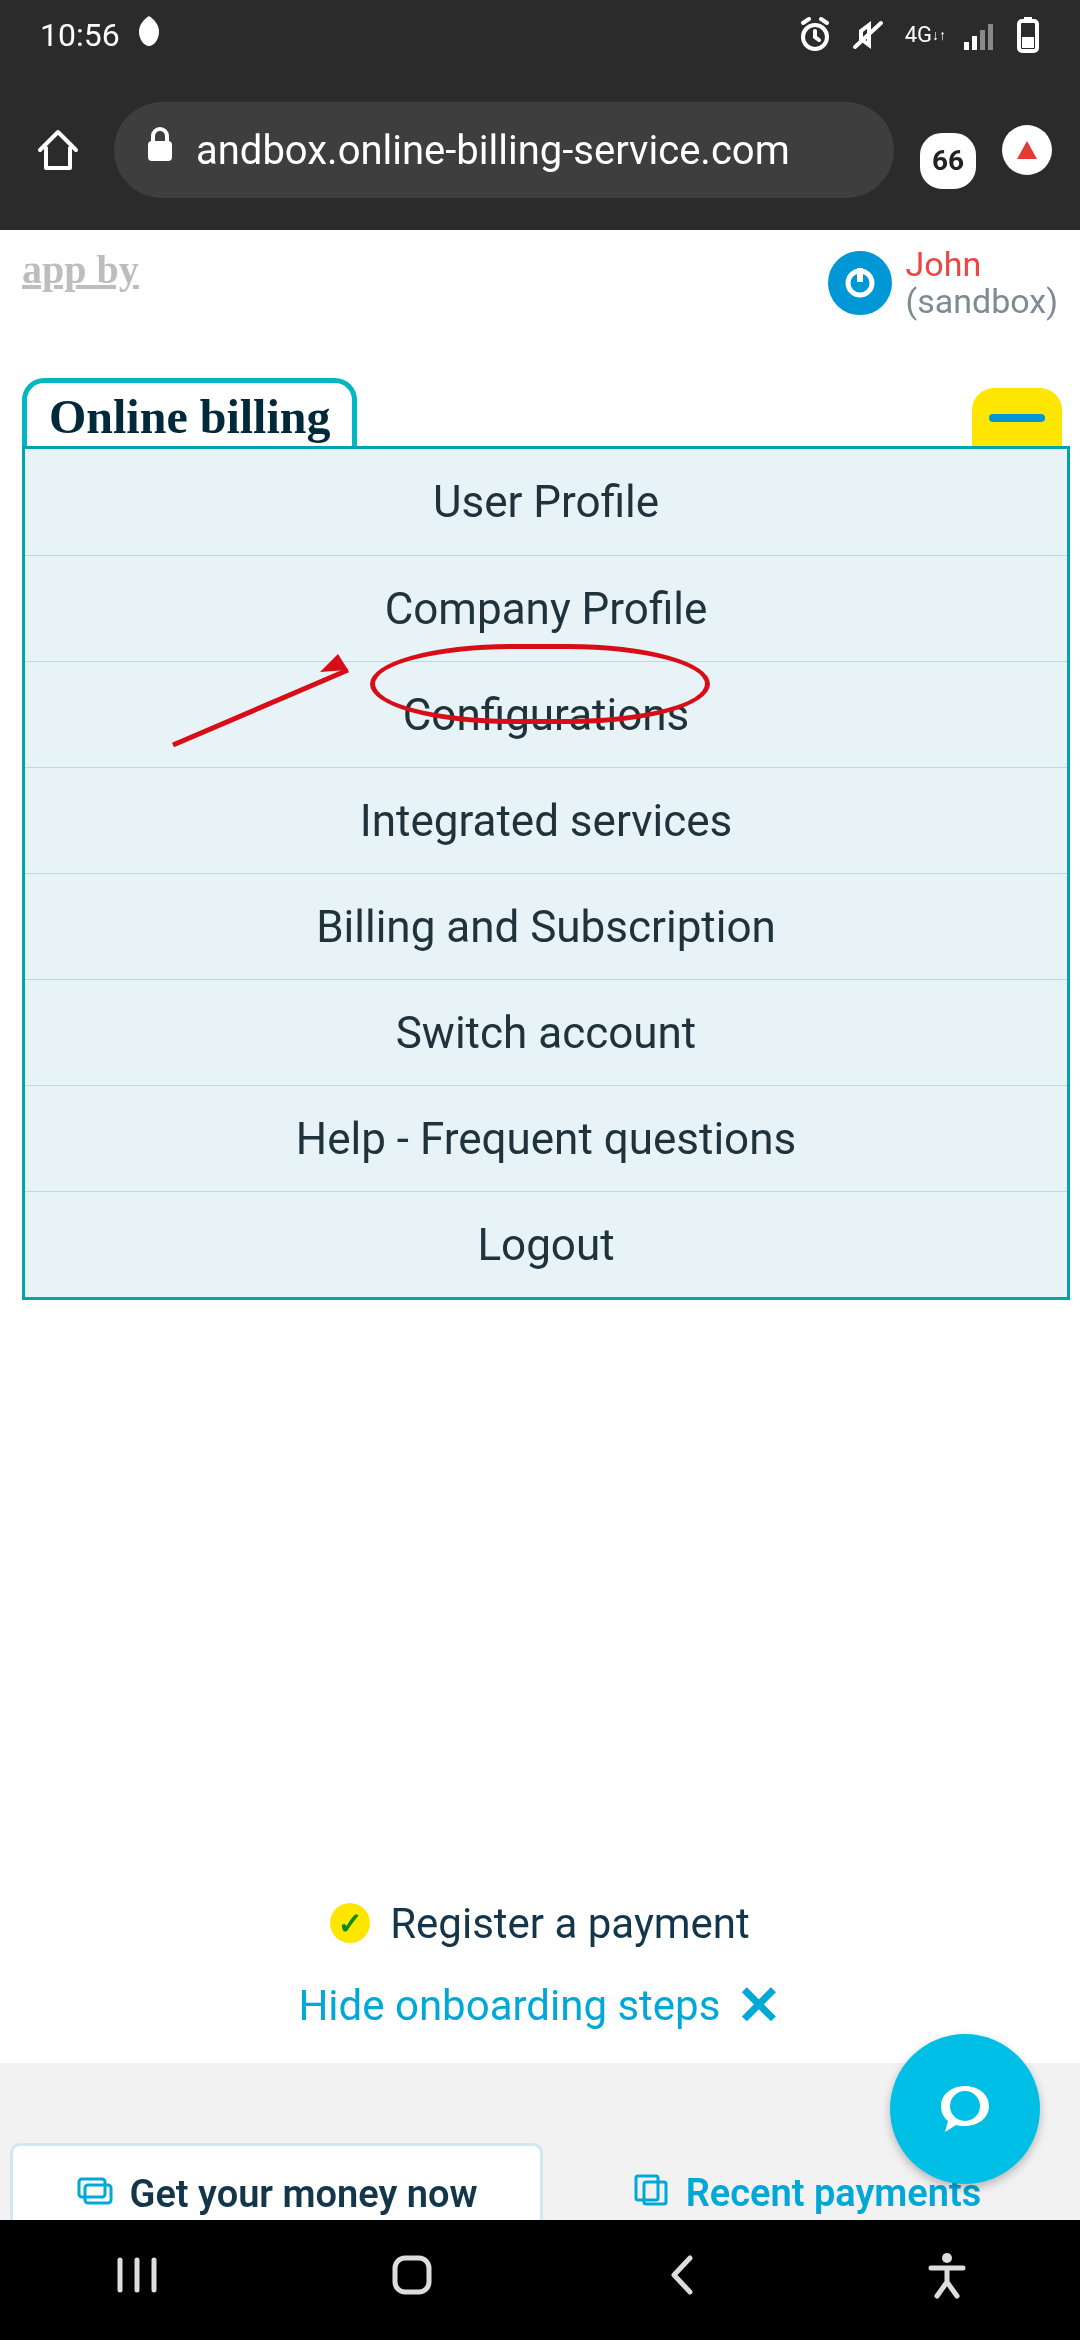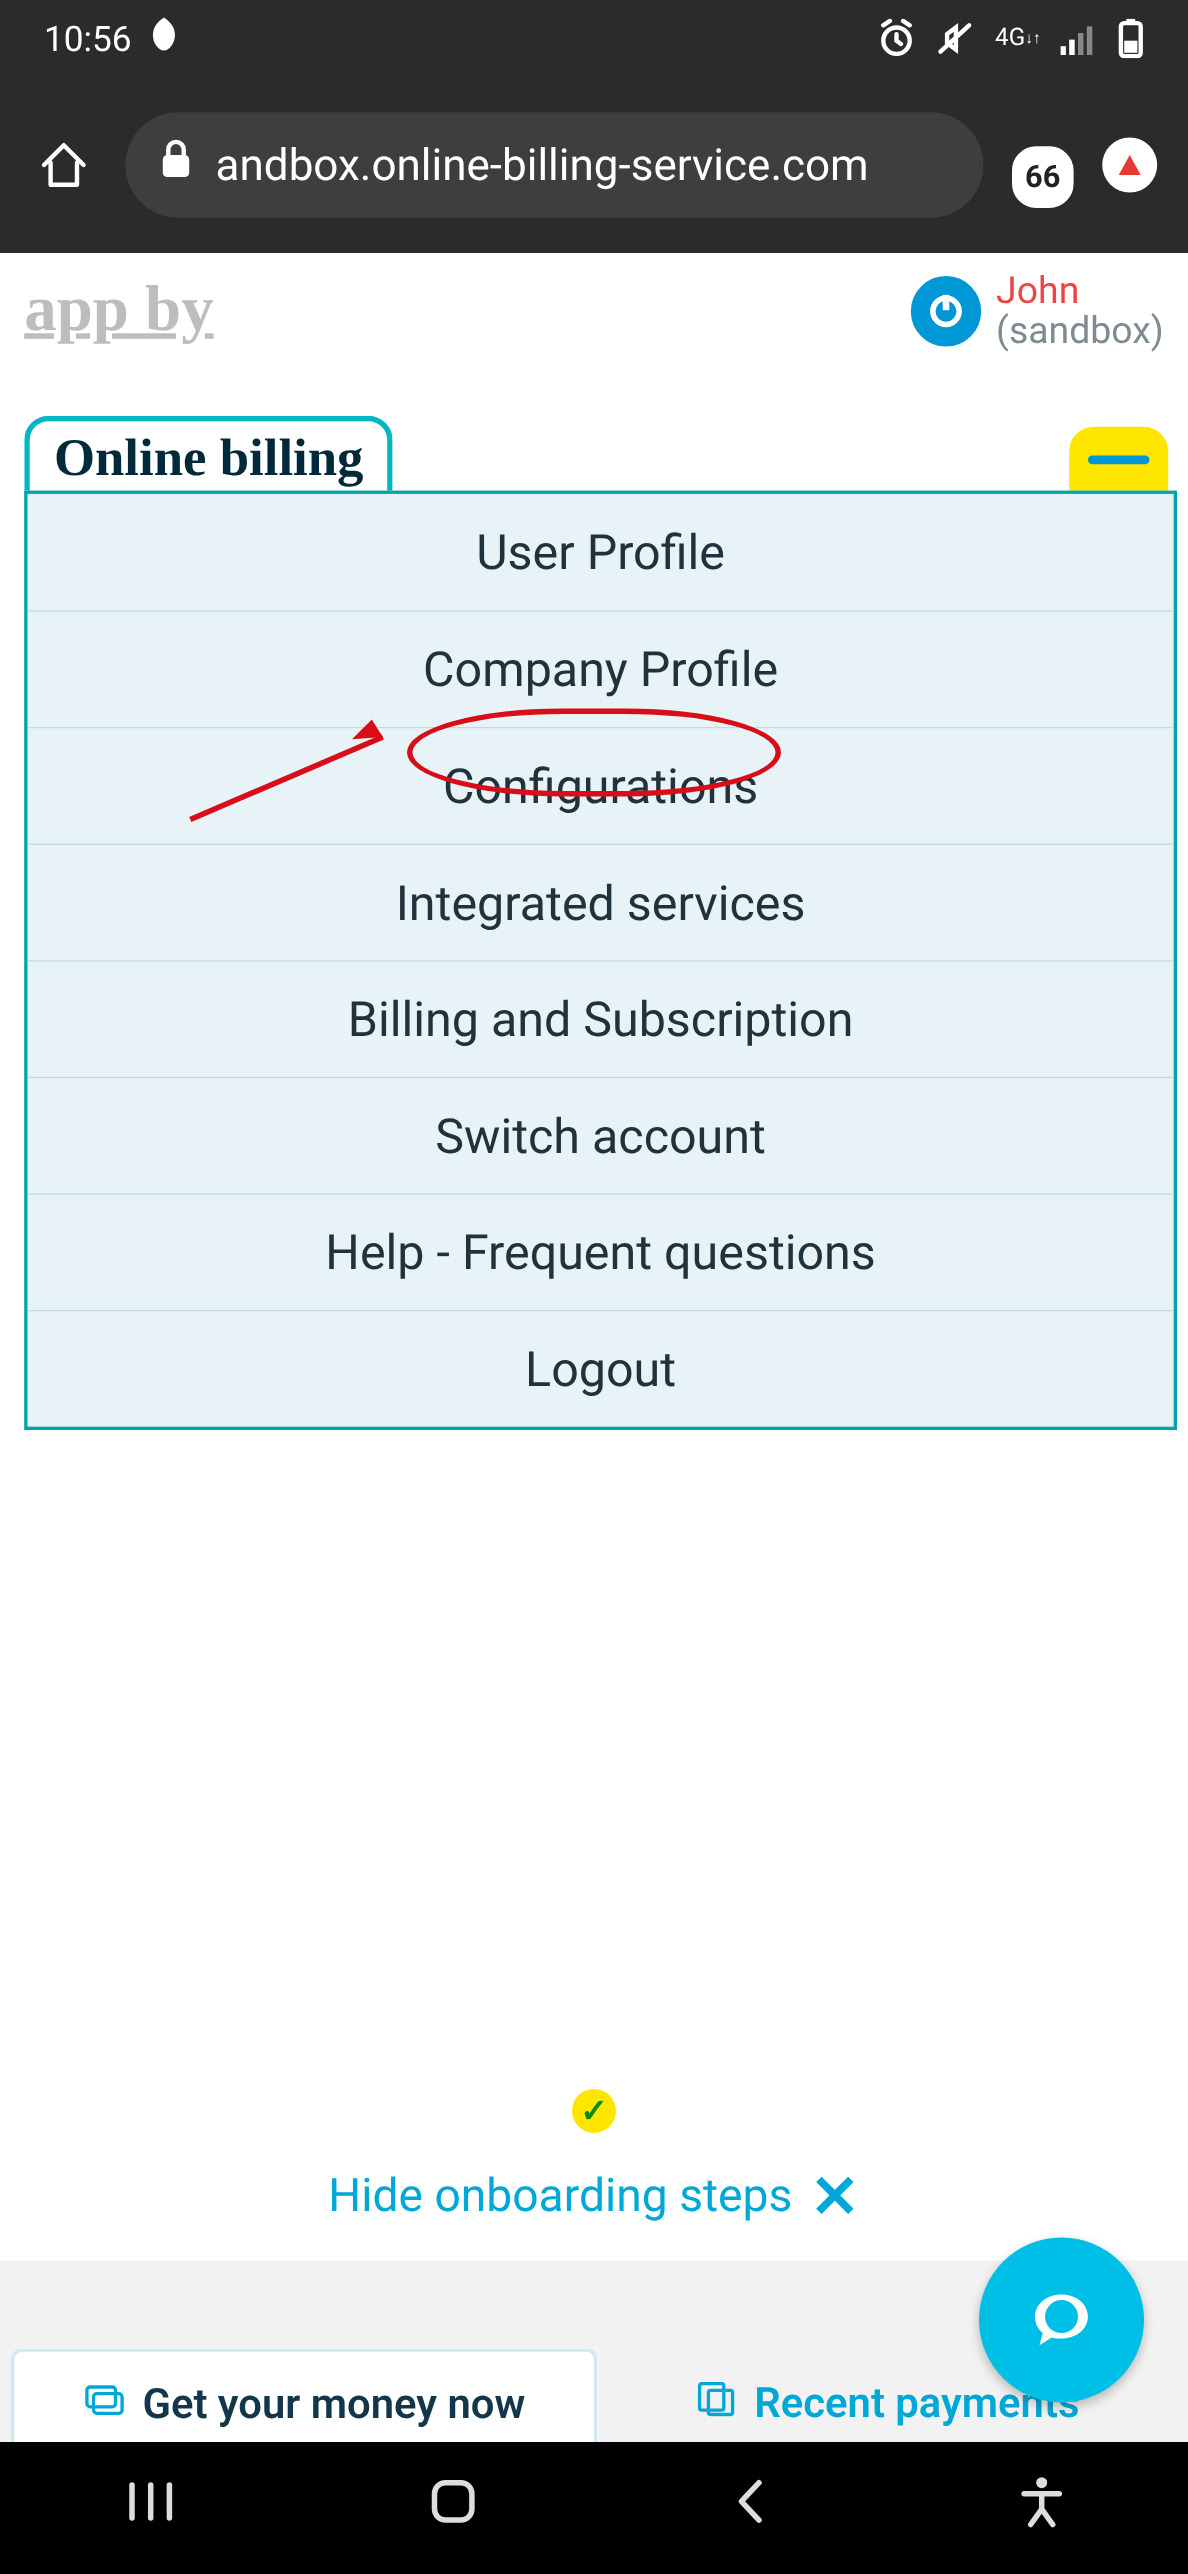--- a/index.html
+++ b/index.html
@@ -16,21 +16,21 @@
   .lock-ic { width: 32px; height: 40px; }
   .url-text { flex: 1; overflow: hidden; white-space: nowrap; }
   .tab-count { width: 56px; height: 56px; border: 4px solid #fff; border-radius: 22px; display:flex; align-items:center; justify-content:center; color:#fff; font-size:28px; font-weight:700; background:#fff;margin-top:21px; }
   .tab-count span{ color:#222; }
   .circle-btn { width: 50px; height: 50px; background: #fff; border-radius: 50%; display:flex; align-items:center; justify-content:center; }
   .triangle-up { width: 0; height: 0; border-left: 10px solid transparent; border-right: 10px solid transparent; border-bottom: 18px solid #e53935; }
   
   .page { background: #fff; height: 1990px; position: relative; overflow: hidden; }
   
   .app-header { display:flex; align-items:flex-start; justify-content:space-between; padding: 16px 22px 0 22px; }
-  .app-by { font-family: "Comic Sans MS", cursive; color:#bdbdbd; font-size:59px; font-weight:700; text-decoration:underline; }
+  .app-by { font-family: "Comic Sans MS", cursive; color:#bdbdbd; font-size:40px; font-weight:700; text-decoration:underline; }
   .user-block { display:flex; align-items:center; gap:14px; }
   .power-badge { width:64px; height:64px; border-radius:50%; background:#0097d6; display:flex; align-items:center; justify-content:center; border:6px solid #0097d6; }
   .user-texts { display:flex; flex-direction:column; line-height:1.1; }
   .user-name { color:#ef4444; font-size:34px; }
   .user-sandbox { color:#7e8b91; font-size:34px; }
   
   .logo-tab { position:absolute; top:148px; left:22px; background:#fff; border:5px solid #00b7c2; border-bottom:none; border-radius:22px 22px 0 0; padding:6px 22px; }
   .logo-main { font-family: "Comic Sans MS", cursive; font-size:48px; font-weight:700; color:#002a3a; }
   .yellow-tab { position:absolute; top:158px; right:18px; width:90px; height:60px; background:#ffe600; border-radius:22px 22px 0 0; display:flex; align-items:center; justify-content:center; }
   .blue-line{ width:56px; height:8px; background:#0097d6; border-radius:4px; }
@@ -184,20 +184,21 @@
   <div class="red-oval" style="top:414px; left:370px; width:340px; height:80px;"></div>
   <svg class="red-arrow" style="top:420px; left:168px;" width="200" height="100" viewBox="0 0 200 100">
     <path d="M5 95 L180 20" stroke="#d90d17" stroke-width="5" fill="none"></path>
     <path d="M180 20 l-28 2 l18 -18 z" fill="#d90d17"></path>
   </svg>
 
   <div style="height:872px;"></div>
   <div class="quick">
     <div class="quick-row">
       <span class="check-badge">✓</span>
+      <span>Register a payment</span>
     </div>
     <div class="hide-row">
       <span>Hide onboarding steps</span>
       <span class="x-ic">✕</span>
     </div>
   </div>
 
   <div class="gray-block"></div>
 
   <div class="tabs-wrap">

